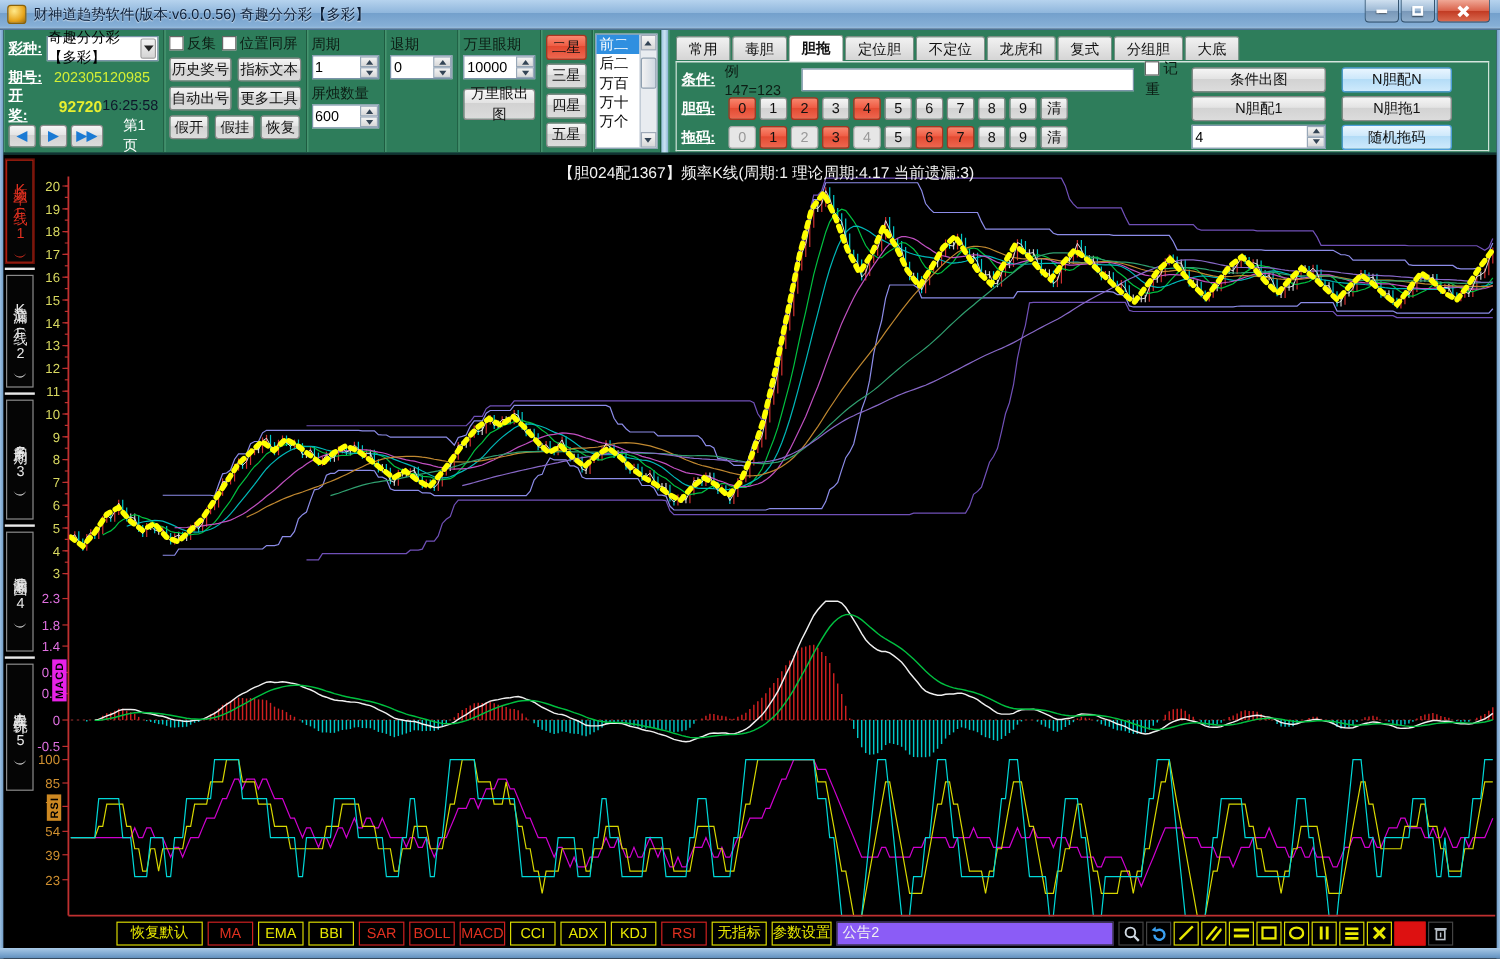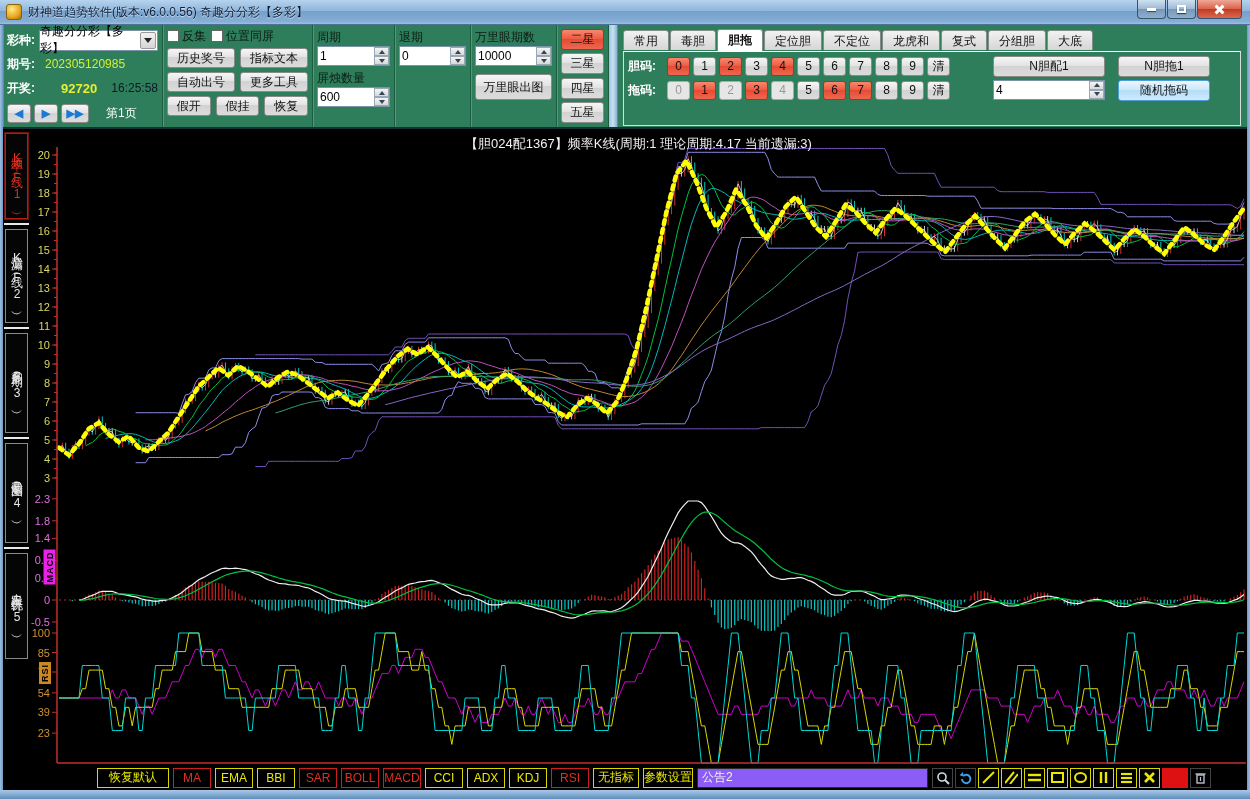--- a/index.html
+++ b/index.html
@@ -31,21 +31,21 @@
   .frame-r { position:absolute; right:0; top:25px; width:3px; height:774px;
     background:linear-gradient(90deg,#6d99c4,#9cc0e2); }
   .frame-b { position:absolute; left:0; top:790px; width:1250px; height:9px;
     background:linear-gradient(#a9c9e6,#7ba6cf 60%,#5e8cba); }
 
   
   #panel { position:absolute; left:3px; top:25px; width:1244px; height:104px;
     background:#2e7d5b; display:flex; border-bottom:2px solid #133; }
   .sec { height:100%; padding:3px 4px; border-right:1px solid #1e5c41;
          box-shadow:1px 0 0 #4e9c77 inset; position:relative; }
-  .lbl-b { color:#fff; font-weight:bold; font-size:12px; }
+  .lbl-b { color:#fff; font-weight:bold; font-size:12px;text-decoration:underline; }
   .lbl-d { color:#0c1d14; font-size:12px; }
   .btn { background:linear-gradient(#f6f6f6,#e3e3e3 45%,#d2d2d2 46%,#dcdcdc);
     border:1px solid #8a8a8a; border-radius:3px; font-size:12px; color:#111;
     display:inline-flex; align-items:center; justify-content:center; }
   .btn.hl-blue { background:linear-gradient(#eaf6ff,#cde8fb 45%,#b3dcf7 46%,#cfeafc);
     border:1px solid #4e9edb; }
   .btn.hl-red { background:linear-gradient(#f8886f,#ef5c44 45%,#e34a31 46%,#ee6750);
     border:1px solid #a83420; }
   .combo { background:#fff; border:1px solid #7a93a8; height:21px; display:flex;
     align-items:center; font-size:12px; color:#000; }
@@ -283,36 +283,66 @@
       <button class="btn">万里眼出图</button>
     </div>
 
     <div class="sec" id="sec-stars">
       <button class="btn hl-red">二星</button>
       <button class="btn">三星</button>
       <button class="btn">四星</button>
       <button class="btn">五星</button>
     </div>
 
+    <div class="sec" id="sec-pos">
+      <div class="listbox">
+        <div class="list-items">
+          <div class="list-item sel">前二</div>
+          <div class="list-item">后二</div>
+          <div class="list-item">万百</div>
+          <div class="list-item">万十</div>
+          <div class="list-item">万个</div>
+        </div>
+        <div class="scrollbar">
+          <div class="sc-btn">
+              <span class="tri-u"></span>
+            </div>
+          <div class="sc-thumb"></div>
+          <div class="sc-btn" style="margin-top:auto;">
+              <span class="tri-d"></span>
+            </div>
+        </div>
+      </div>
+    </div>
 
     <div class="splitter"></div>
 
     <div class="sec" id="sec-tabs">
       <div class="tabrow">
         <div class="tab">常用</div>
         <div class="tab">毒胆</div>
         <div class="tab active">胆拖</div>
         <div class="tab">定位胆</div>
         <div class="tab">不定位</div>
         <div class="tab">龙虎和</div>
         <div class="tab">复式</div>
         <div class="tab">分组胆</div>
         <div class="tab">大底</div>
       </div>
       <div class="tabbody">
+        <div class="trow">
+          <span class="lbl-b rowlbl">条件:</span>
+          <span class="cond-ex">例 147=123</span>
+          <input class="cond-input" value="" style="">
+          <label class="lbl-d" style="margin-left:6px;"><span class="chk"></span><span>记重</span></label>
+          <span class="rgap">
+            <button class="btn rbtn1">条件出图</button>
+            <button class="btn rbtn2 hl-blue">N胆配N</button>
+          </span>
+        </div>
         <div class="trow">
           <span class="lbl-b rowlbl">胆码:</span>
           <button class="btn cell hl-red">0</button>
           <button class="btn cell">1</button>
           <button class="btn cell hl-red">2</button>
           <button class="btn cell">3</button>
           <button class="btn cell hl-red">4</button>
           <button class="btn cell">5</button>
           <button class="btn cell">6</button>
           <button class="btn cell">7</button>

